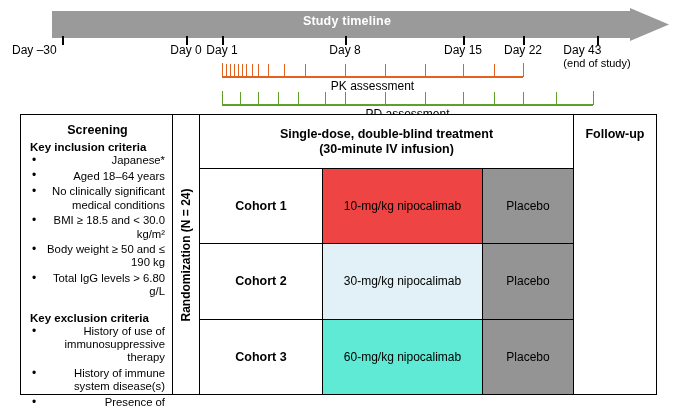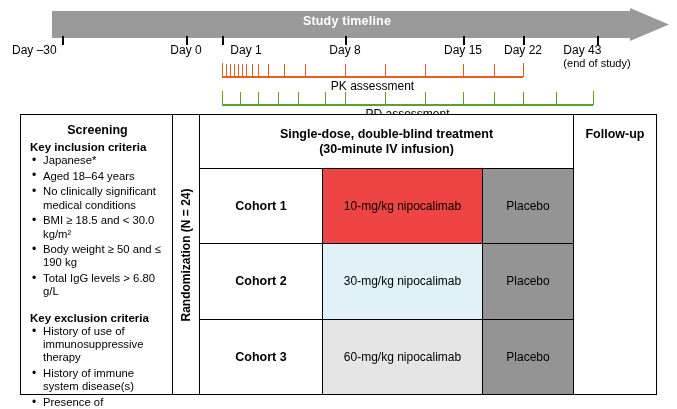--- a/index.html
+++ b/index.html
@@ -25,21 +25,21 @@
 
   
   #design-box{position:absolute;left:20px;top:114px;width:637px;height:281px;
       border:1.6px solid #000;box-sizing:border-box;display:flex;background:#fff;}
 
   
   #screening-col{width:152px;box-sizing:border-box;border-right:1.6px solid #000;
       padding:8px 7px 4px 9px;}
   #screening-title{text-align:center;font-weight:bold;font-size:12.5px;margin-bottom:4px;}
   .crit-head{font-weight:bold;font-size:11.5px;margin:0 0 1px 0;}
-  ul.crit{margin:0 0 0 0;padding:0 0 0 13px;list-style:none;}
+  ul.crit{margin:0 0 0 0;padding:0 0 0 13px;list-style:none;text-align:right;}
   ul.crit li{font-size:11.3px;line-height:13.2px;margin-bottom:2.5px;position:relative;}
   ul.crit li:before{content:"\2022";position:absolute;left:-11px;top:-0.5px;font-size:12px;}
   .gap{height:11px;}
 
   
   #rand-col{width:27px;box-sizing:border-box;border-right:1.6px solid #000;
       position:relative;}
   #rand-label{position:absolute;left:50%;top:50%;transform:translate(-50%,-50%) rotate(-90deg);
       white-space:nowrap;font-weight:bold;font-size:12px;}
 
@@ -72,21 +72,21 @@
   </svg>
 </div>
 <div id="timeline-title">Study timeline</div>
 
 <div id="day-markers">
     <div class="day-tick" style="left: 62px;"></div>
     <div class="day-label" style="left: 60px; transform: translateX(-48px);">Day –30</div>
     <div class="day-tick" style="left: 186px;"></div>
     <div class="day-label" style="left: 186px;">Day 0</div>
     <div class="day-tick" style="left: 222px;"></div>
-    <div class="day-label" style="left: 222px; margin-left: 24px;">Day 1</div>
+    <div class="day-label" style="left: 222px;">Day 1</div>
     <div class="day-tick" style="left: 345px;"></div>
     <div class="day-label" style="left: 345px;">Day 8</div>
     <div class="day-tick" style="left: 463px;"></div>
     <div class="day-label" style="left: 463px;">Day 15</div>
     <div class="day-tick" style="left: 523px;"></div>
     <div class="day-label" style="left: 523px;">Day 22</div>
     <div class="day-tick" style="left: 597px;"></div>
     <div class="day-label" style="left: 597px;">Day 43<span class="sub">(end of study)</span></div>
   </div>
 
@@ -173,21 +173,21 @@
           <div class="dose-cell" style="background: #ef4444;">10-mg/kg nipocalimab</div>
           <div class="placebo-cell" style="background: rgb(148, 148, 148);">Placebo</div>
         </div>
         <div class="cohort-row">
           <div class="cohort-name">Cohort 2</div>
           <div class="dose-cell" style="background: rgb(226, 241, 247);">30-mg/kg nipocalimab</div>
           <div class="placebo-cell" style="background: rgb(148, 148, 148);">Placebo</div>
         </div>
         <div class="cohort-row">
           <div class="cohort-name">Cohort 3</div>
-          <div class="dose-cell" style="background: #e5e5e5;">60-mg/kg nipocalimab</div>
+          <div class="dose-cell" style="background: #5eead4;">60-mg/kg nipocalimab</div>
           <div class="placebo-cell" style="background: rgb(148, 148, 148);">Placebo</div>
         </div>
       </div>
   </div>
 
   <div id="follow-col">
     <div id="follow-label">Follow-up</div>
   </div>
 </div>
 

